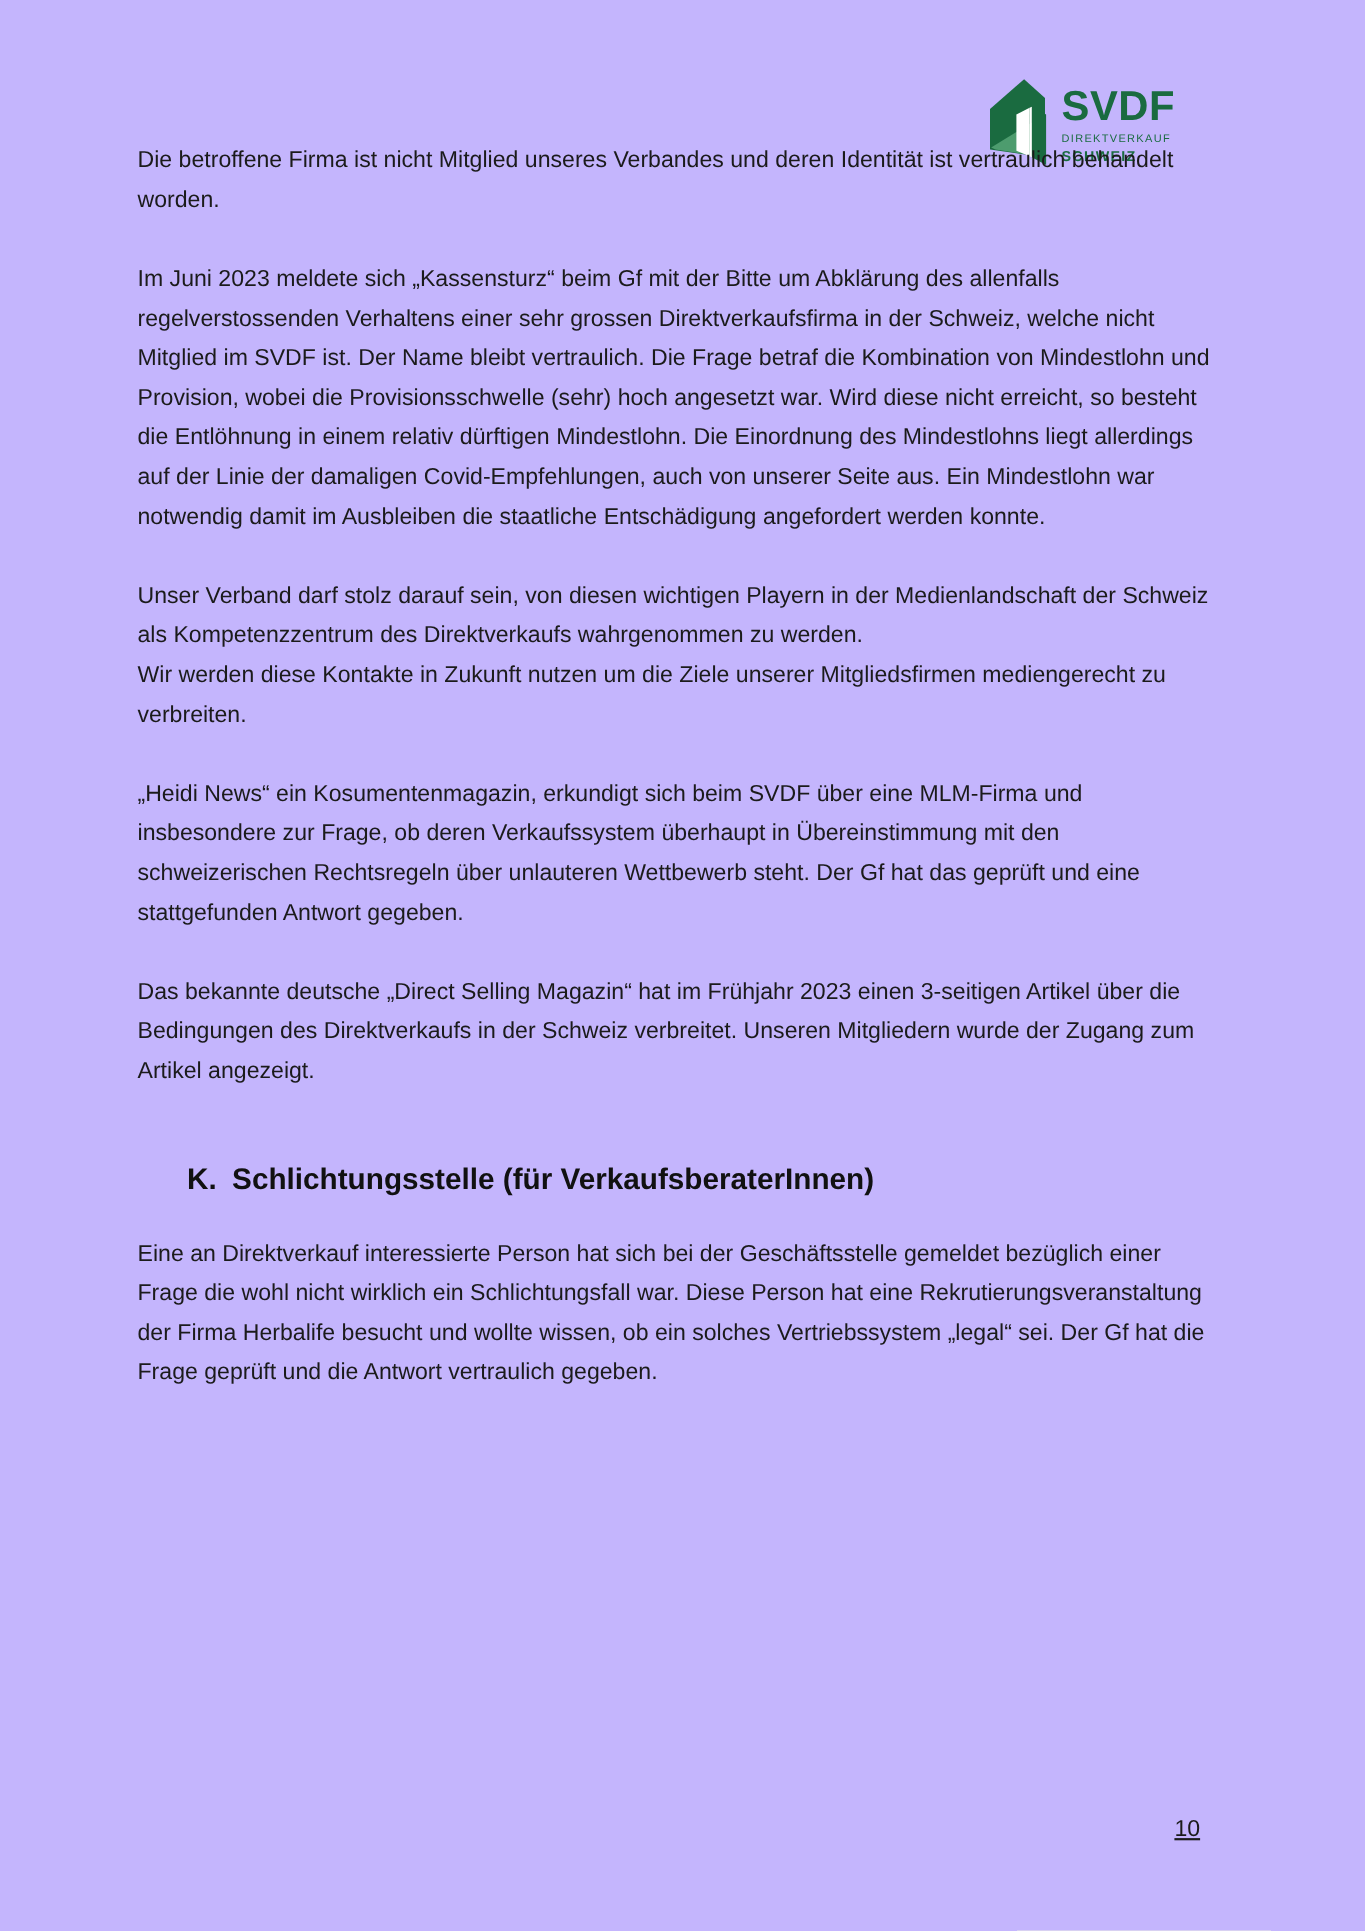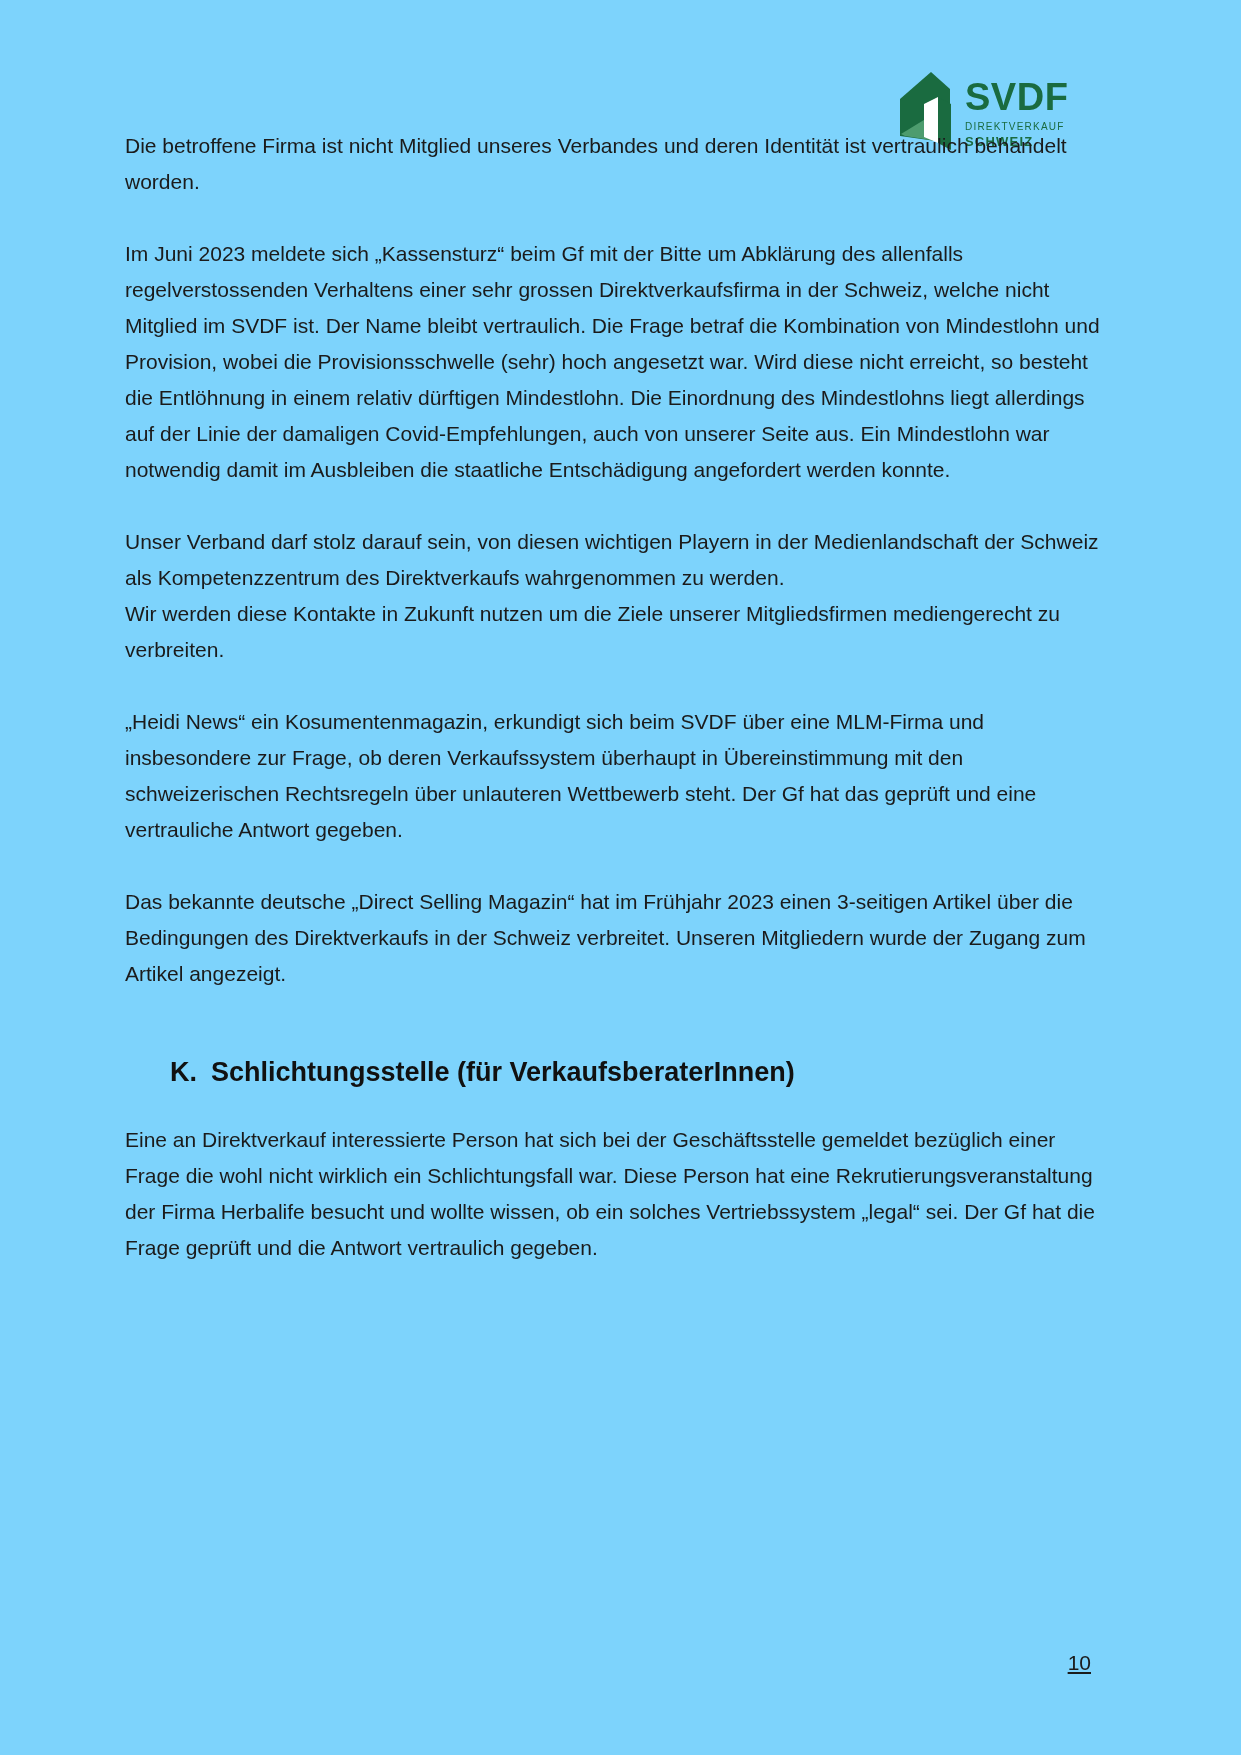--- a/index.html
+++ b/index.html
@@ -2,21 +2,21 @@
 <html lang="de"><head>
 <meta charset="utf-8">
 <style>
   * { margin: 0; padding: 0; box-sizing: border-box; }
   html, body { background: #e8e8e8; }
   .page {
     position: relative;
     width: 1241px;
     height: 1755px;
     margin: 0 auto;
-    background: #7dd3fc;
+    background: #c4b5fd;
     font-family: "Liberation Sans", sans-serif;
     color: #1b1b1b;
     overflow: hidden;
   }
 
   
   .logo {
     position: absolute;
     top: 70px;
     left: 893px;
@@ -109,21 +109,21 @@
 
   <div class="content">
 
     <p>Die betroffene Firma ist nicht Mitglied unseres Verbandes und deren Identität ist vertraulich behandelt worden.</p>
 
     <p>Im Juni 2023 meldete sich „Kassensturz“ beim Gf mit der Bitte um Abklärung des allenfalls regelverstossenden Verhaltens einer sehr grossen Direktverkaufsfirma in der Schweiz, welche nicht Mitglied im SVDF ist. Der Name bleibt vertraulich. Die Frage betraf die Kombination von Mindestlohn und Provision, wobei die Provisionsschwelle (sehr) hoch angesetzt war. Wird diese nicht erreicht, so besteht die Entlöhnung in einem relativ dürftigen Mindestlohn. Die Einordnung des Mindestlohns liegt allerdings auf der Linie der damaligen Covid-Empfehlungen, auch von unserer Seite aus. Ein Mindestlohn war notwendig damit im Ausbleiben die staatliche Entschädigung angefordert werden konnte.</p>
 
     <p>Unser Verband darf stolz darauf sein, von diesen wichtigen Playern in der Medienlandschaft der Schweiz als Kompetenzzentrum des Direktverkaufs wahrgenommen zu werden.
 Wir werden diese Kontakte in Zukunft nutzen um die Ziele unserer Mitgliedsfirmen mediengerecht zu verbreiten.</p>
 
-    <p>„Heidi News“ ein Kosumentenmagazin, erkundigt sich beim SVDF über eine MLM-Firma und insbesondere zur Frage, ob deren Verkaufssystem überhaupt in Übereinstimmung mit den schweizerischen Rechtsregeln über unlauteren Wettbewerb steht. Der Gf hat das geprüft und eine vertrauliche Antwort gegeben.</p>
+    <p>„Heidi News“ ein Kosumentenmagazin, erkundigt sich beim SVDF über eine MLM-Firma und insbesondere zur Frage, ob deren Verkaufssystem überhaupt in Übereinstimmung mit den schweizerischen Rechtsregeln über unlauteren Wettbewerb steht. Der Gf hat das geprüft und eine stattgefunden Antwort gegeben.</p>
 
     <p>Das bekannte deutsche „Direct Selling Magazin“ hat im Frühjahr 2023 einen 3-seitigen Artikel über die Bedingungen des Direktverkaufs in der Schweiz verbreitet. Unseren Mitgliedern wurde der Zugang zum Artikel angezeigt.</p>
 
     <h2 class="section-heading"><span class="heading-number">K.</span><span>Schlichtungsstelle (für VerkaufsberaterInnen)</span></h2>
 
 
     <p>Eine an Direktverkauf interessierte Person hat sich bei der Geschäftsstelle gemeldet bezüglich einer Frage die wohl nicht wirklich ein Schlichtungsfall war. Diese Person hat eine Rekrutierungsveranstaltung der Firma Herbalife besucht und wollte wissen, ob ein solches Vertriebssystem „legal“ sei. Der Gf hat die Frage geprüft und die Antwort vertraulich gegeben.</p>
 
   </div>
 

